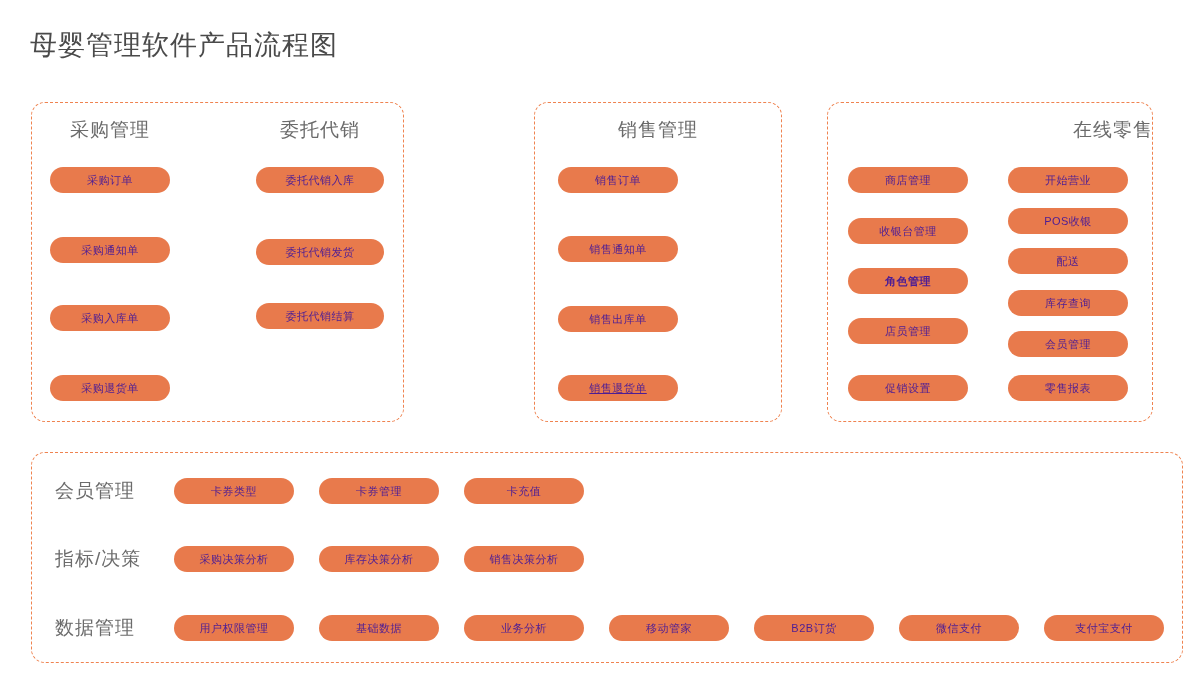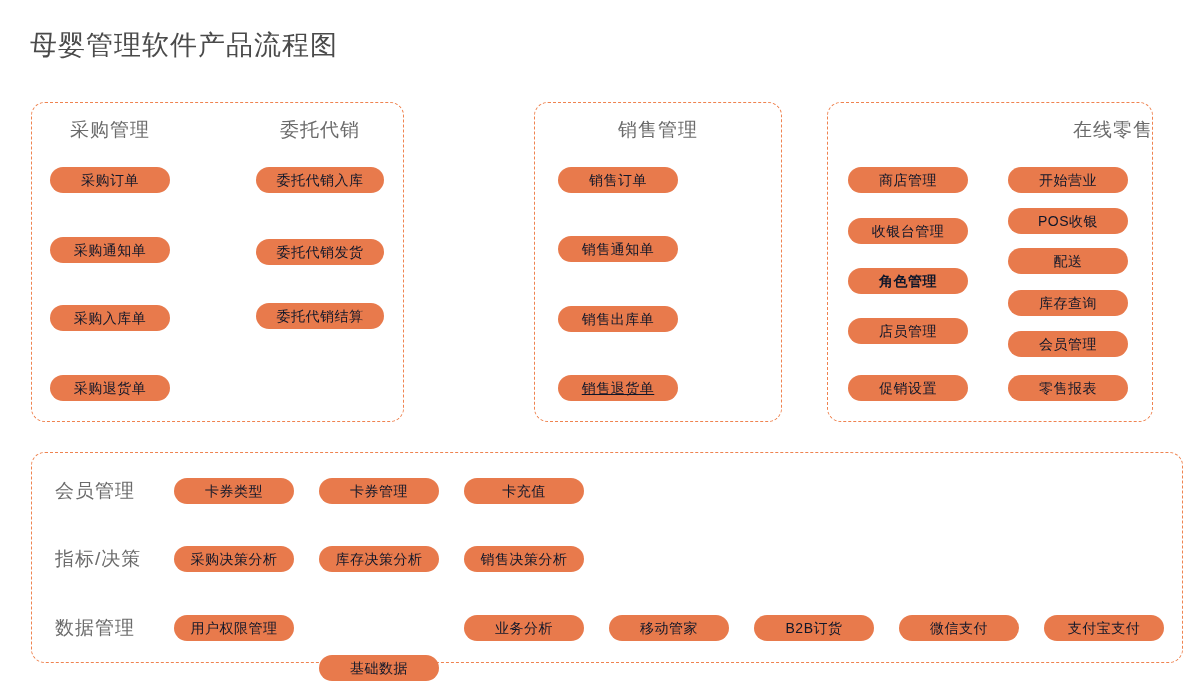--- a/index.html
+++ b/index.html
@@ -59,22 +59,22 @@
     text-align: center;
   }
 
   
   .pill {
     position: absolute;
     height: 26px;
     line-height: 26px;
     border-radius: 13px;
     background: #e87a4c;
-    color: #0f172a;
-    font-size: 14px;
+    color: #4c1d95;
+    font-size: 11px;
     text-align: center;
     white-space: nowrap;
     letter-spacing: 0.5px;
     box-sizing: border-box;
     overflow: hidden;
   }
   .pill.w120 { width: 120px; }
   .pill.w128 { width: 128px; }
   .pill.w140 { width: 140px; }
 
@@ -143,20 +143,20 @@
   <div class="pill w120" style="left:319px; top:478px;">卡券管理</div>
   <div class="pill w120" style="left:464px; top:478px;">卡充值</div>
 
   <div class="row-label" style="left:55px; top:546px;">指标/决策</div>
   <div class="pill w120" style="left:174px; top:546px;">采购决策分析</div>
   <div class="pill w120" style="left:319px; top:546px;">库存决策分析</div>
   <div class="pill w120" style="left:464px; top:546px;">销售决策分析</div>
 
   <div class="row-label" style="left:55px; top:615px;">数据管理</div>
   <div class="pill w120" style="left:174px; top:615px;">用户权限管理</div>
-  <div class="pill w120" style="left:319px; top:615px;margin-top:40px;">基础数据</div>
+  <div class="pill w120" style="left:319px; top:615px;">基础数据</div>
   <div class="pill w120" style="left:464px; top:615px;">业务分析</div>
   <div class="pill w120" style="left:609px; top:615px;">移动管家</div>
   <div class="pill w120" style="left:754px; top:615px;">B2B订货</div>
   <div class="pill w120" style="left:899px; top:615px;">微信支付</div>
   <div class="pill w120" style="left:1044px; top:615px;">支付宝支付</div>
 
 </div>
 
 </body></html>

